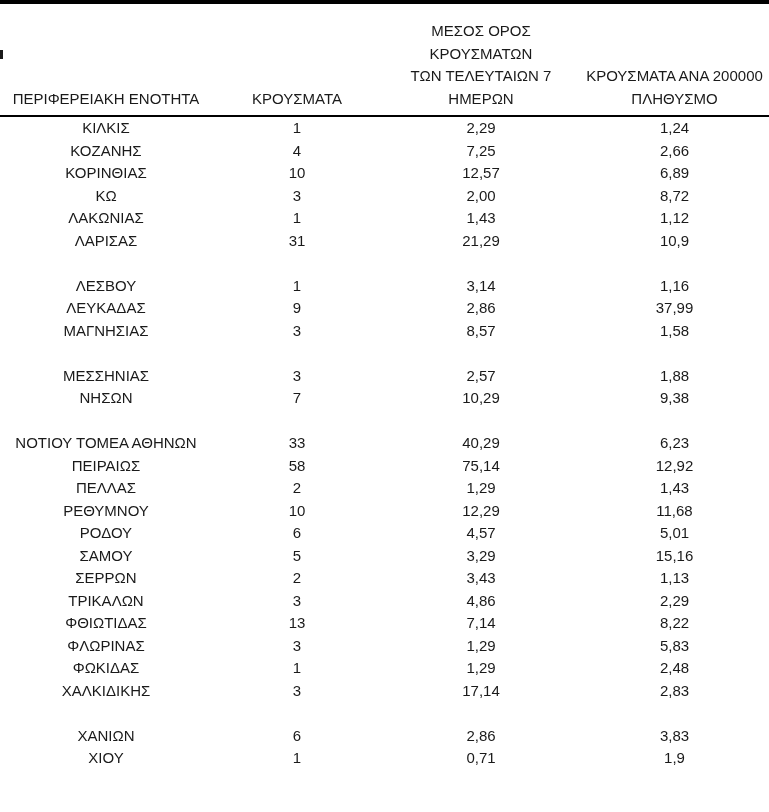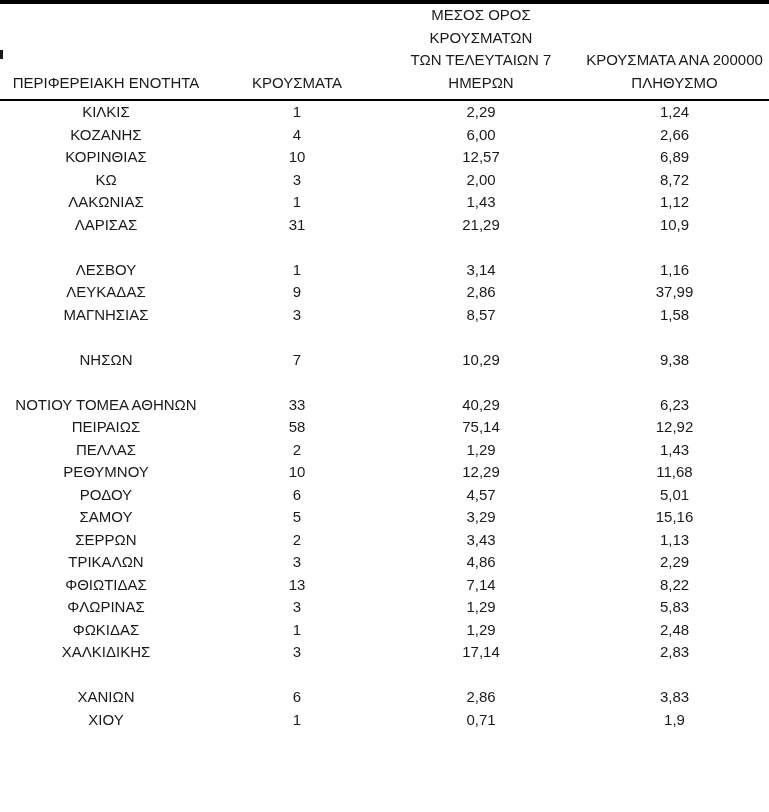--- a/index.html
+++ b/index.html
@@ -15,21 +15,21 @@
   .page{position:relative;width:769px;height:812px;background:var(--bg);}
   .top-bar{position:absolute;top:0;left:0;width:769px;height:4px;background:var(--line);}
   .edge-fragment{position:absolute;top:50px;left:0;width:3px;height:9px;background:var(--text);}
   table.cases{
     position:absolute;top:4px;left:0;width:769px;
     border-collapse:collapse;table-layout:fixed;
     font-size:15px;color:var(--text);
   }
   thead th{
     font-weight:normal;vertical-align:bottom;text-align:center;
-    height:72px;padding:0 0 5px 0;line-height:22.5px;
+    height:72px;padding:16px 0 5px 0;line-height:22.5px;
     white-space:pre-line;
     border-bottom:2.5px solid var(--line);
   }
   tbody td{
     height:22.5px;padding:0;line-height:22.5px;
     text-align:center;vertical-align:middle;
     overflow:hidden;white-space:nowrap;
   }
   tr.spacer td{height:22.5px;}
 </style>
@@ -61,21 +61,21 @@
     <tbody id="rows">
         <tr>
           <td>ΚΙΛΚΙΣ</td>
           <td>1</td>
           <td>2,29</td>
           <td>1,24</td>
         </tr>
         <tr>
           <td>ΚΟΖΑΝΗΣ</td>
           <td>4</td>
-          <td>6,00</td>
+          <td>7,25</td>
           <td>2,66</td>
         </tr>
         <tr>
           <td>ΚΟΡΙΝΘΙΑΣ</td>
           <td>10</td>
           <td>12,57</td>
           <td>6,89</td>
         </tr>
         <tr>
           <td>ΚΩ</td>
@@ -117,20 +117,26 @@
           <td>ΜΑΓΝΗΣΙΑΣ</td>
           <td>3</td>
           <td>8,57</td>
           <td>1,58</td>
         </tr>
         <tr class="spacer">
           <td></td>
           <td></td>
           <td></td>
           <td></td>
+        </tr>
+        <tr>
+          <td>ΜΕΣΣΗΝΙΑΣ</td>
+          <td>3</td>
+          <td>2,57</td>
+          <td>1,88</td>
         </tr>
         <tr>
           <td>ΝΗΣΩΝ</td>
           <td>7</td>
           <td>10,29</td>
           <td>9,38</td>
         </tr>
         <tr class="spacer">
           <td></td>
           <td></td>

